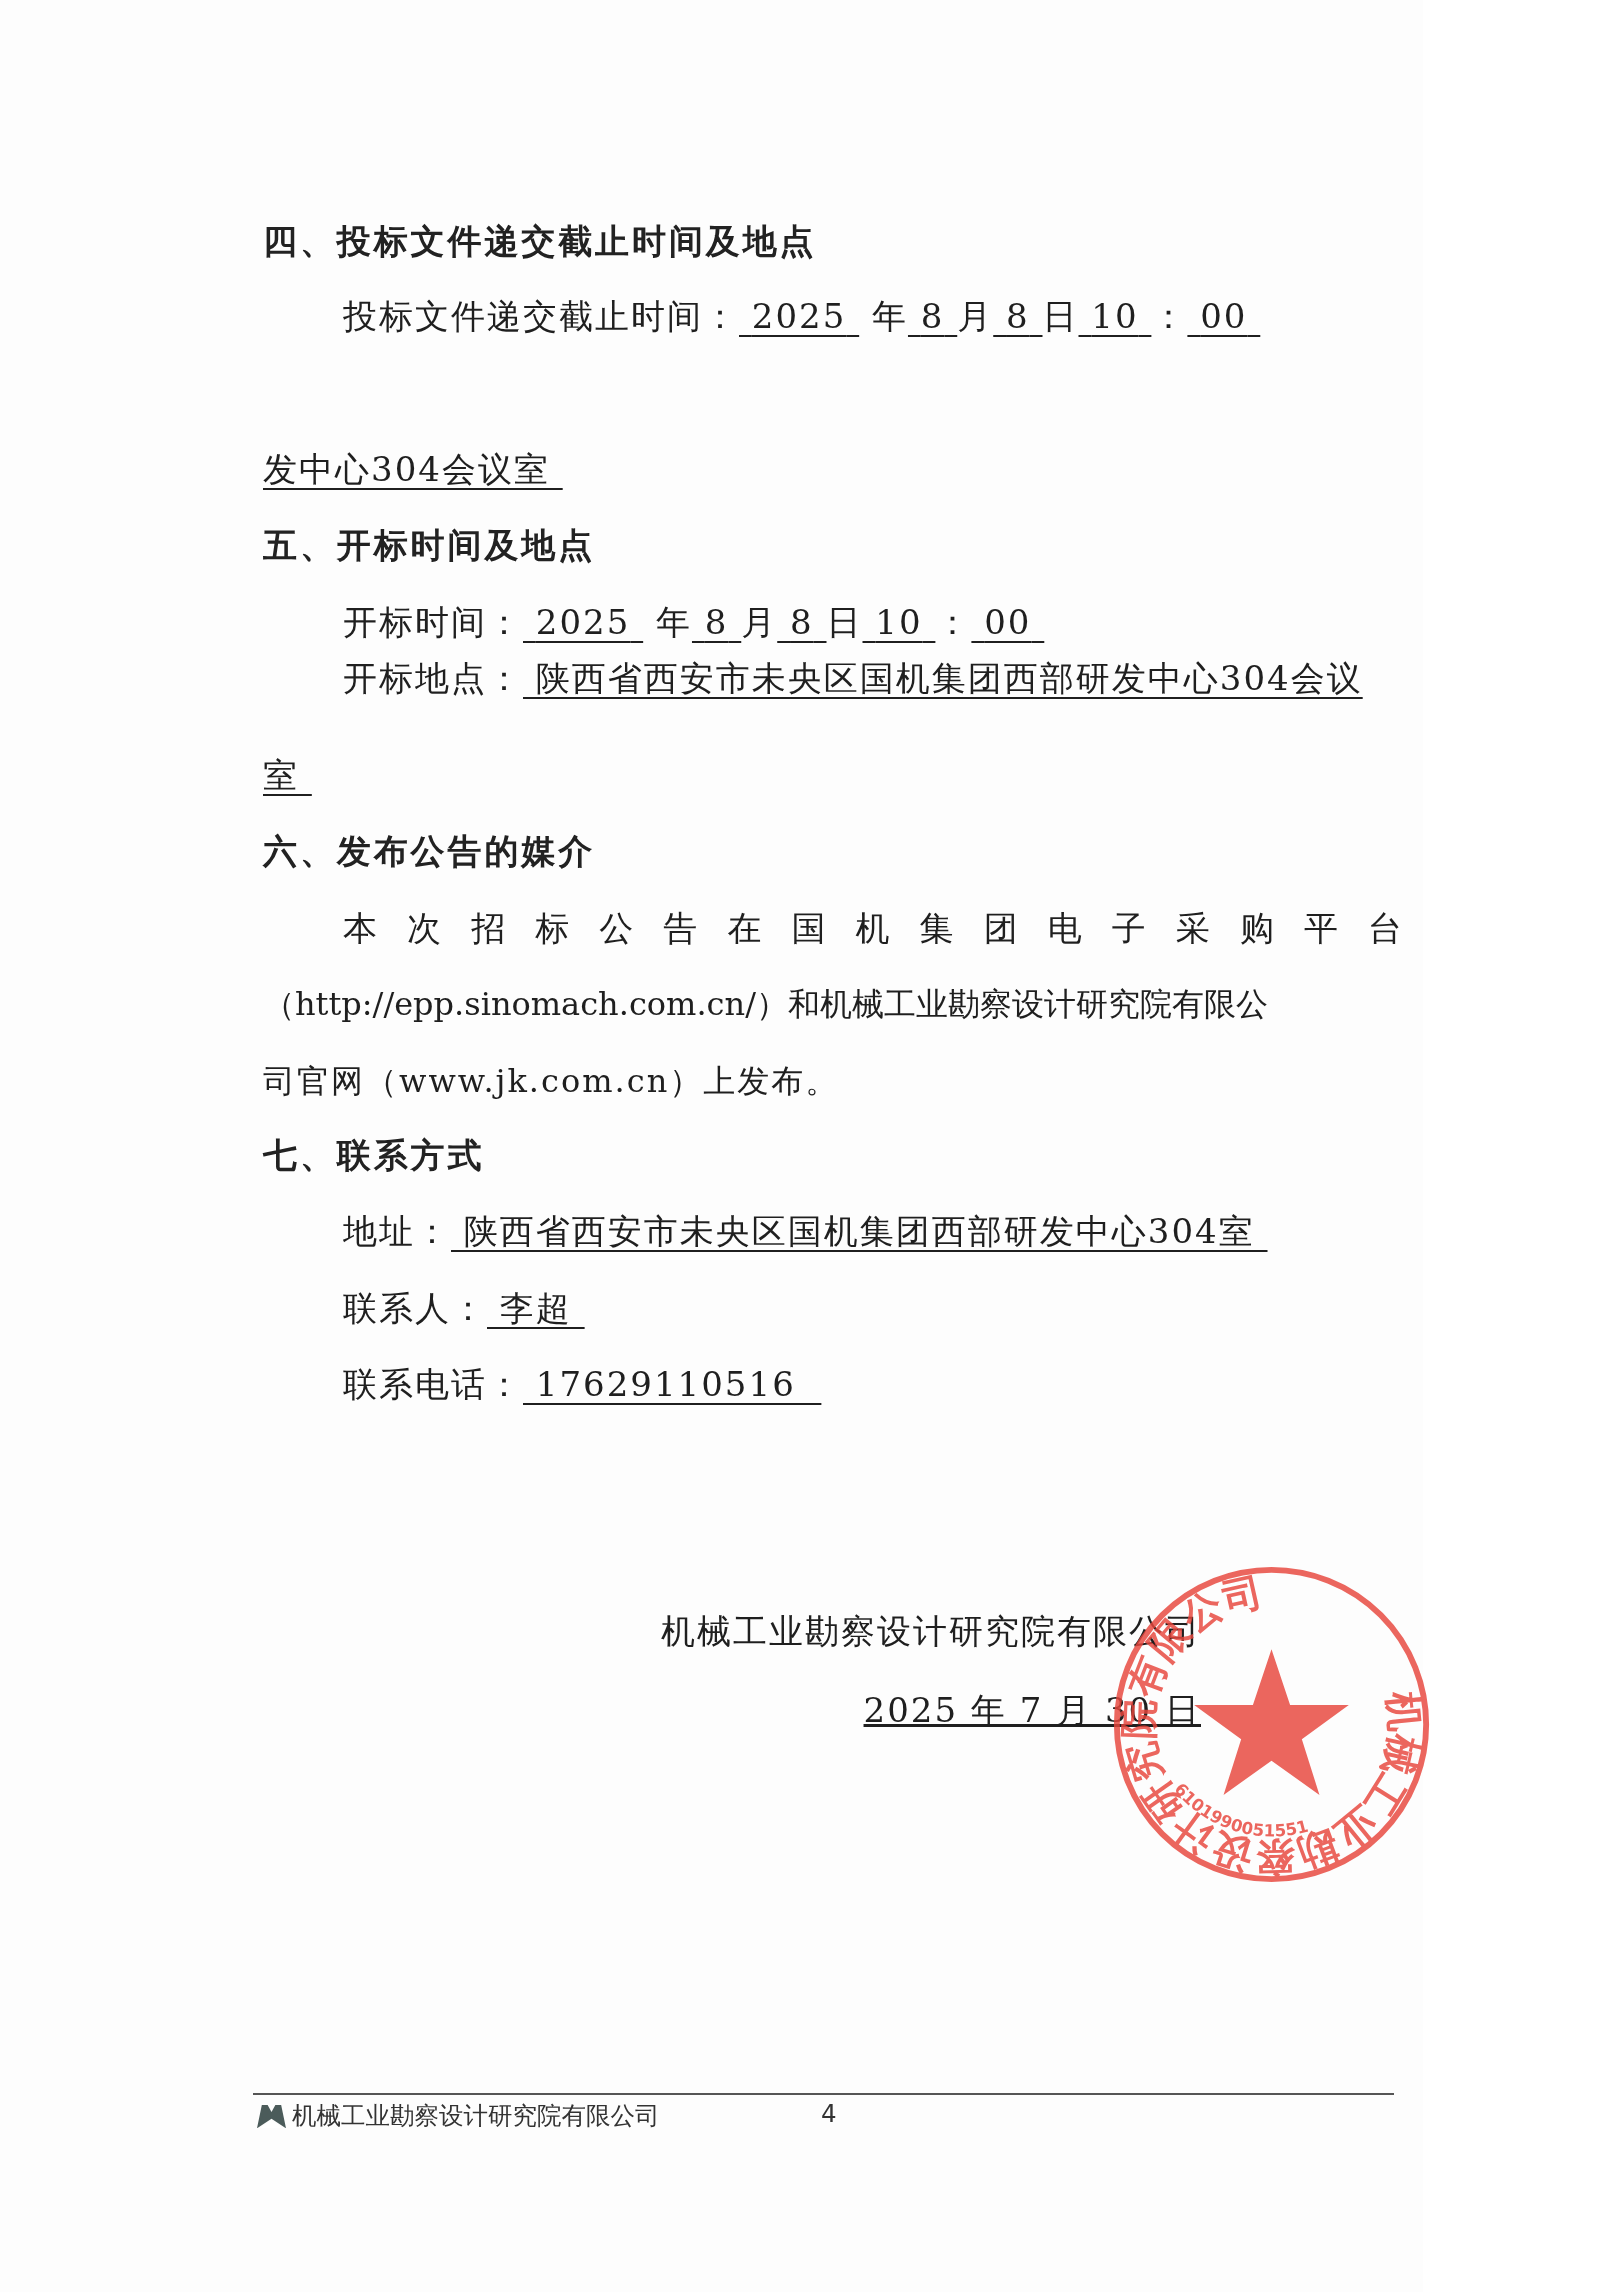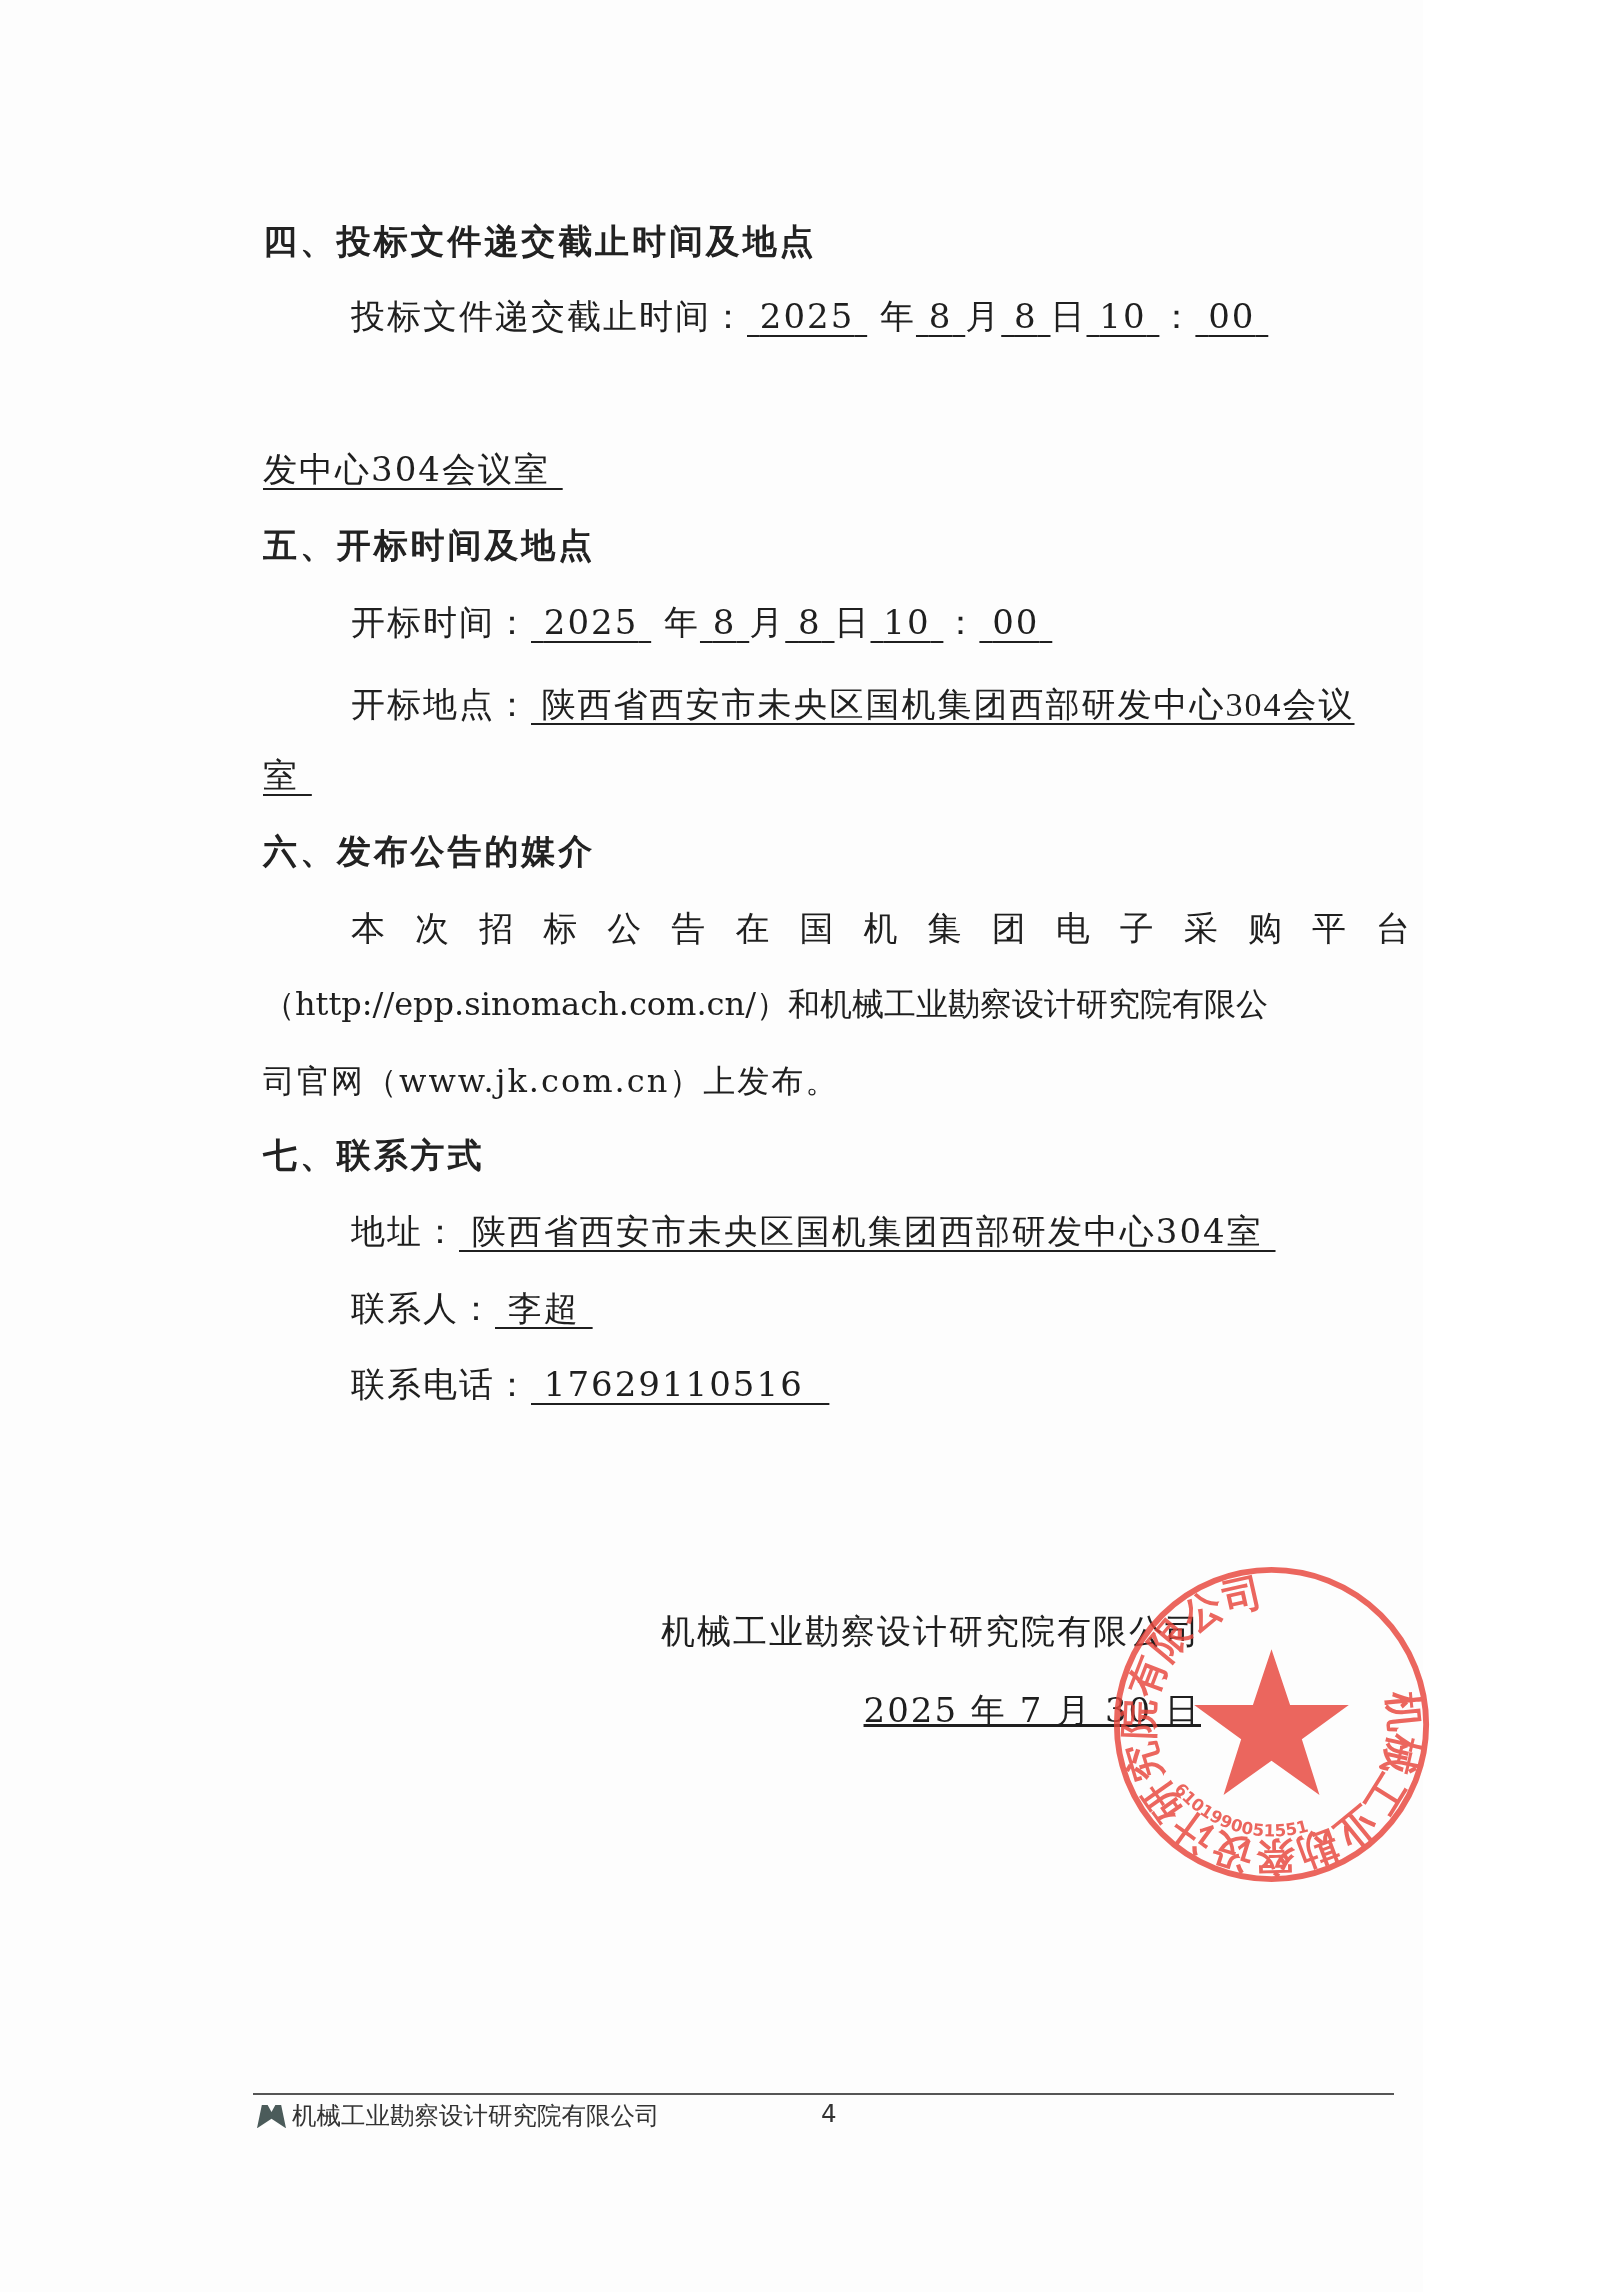--- a/index.html
+++ b/index.html
@@ -2,21 +2,21 @@
 <html><head>
 <meta charset="utf-8">
 <style>
   html, body { margin:0; padding:0; background:#ffffff; }
   body { width:1621px; height:2293px; position:relative; overflow:hidden;
          font-family:"DejaVu Serif", "Liberation Serif", serif; color:#1f1f1f; }
   .page { position:absolute; left:0; top:0; width:1423px; height:2293px; background:#fdfdfd; }
   .line { position:absolute; left:263px; width:1139px; font-size:34px; line-height:43px;
           white-space:nowrap; letter-spacing:2px; }
   .heading { font-family:"DejaVu Sans", "Liberation Sans", sans-serif; font-weight:bold; letter-spacing:2.9px; color:#222; }
-  .indent { left:343px; width:1059px;margin-left:8px; }
+  .indent { left:343px; width:1059px; }
   .u { text-decoration:underline; text-decoration-thickness:2px; text-underline-offset:6.9px; }
   .spread { display:flex; justify-content:space-between; letter-spacing:0; }
   .right { text-align:right; left:auto; right:222px; width:auto; }
   .stamp { position:absolute; left:1110px; top:1563px; width:323px; height:323px; opacity:0.82; }
   .footer-rule { position:absolute; left:253px; top:2093px; width:1141px; height:2px; background:#555; }
   .footer { position:absolute; top:2098px; left:257px; height:35px; display:flex; align-items:center;
             font-family:"DejaVu Sans", "Liberation Sans", sans-serif; font-size:24.5px; color:#333; }
   .footer-logo { width:29px; height:25.5px; margin-right:5.9px; }
   .page-num { position:absolute; left:821px; top:2099px; font-family:"DejaVu Sans","Liberation Sans",sans-serif; font-size:24.5px; color:#333; }
 </style>
@@ -32,21 +32,21 @@
   </div>
   <div class="line" style="top:448px;">
     <span class="u" style="white-space:pre;">发中心304会议室 </span>
   </div>
 
   <div class="line heading" style="top:524px;">五、开标时间及地点</div>
   <div class="line indent" style="top:601px;">
     <span>开标时间：</span><span class="u">&nbsp;<span>2025</span>&nbsp;</span>
     <span>年</span><span class="u">&nbsp;<span>8</span>&nbsp;</span><span>月</span><span class="u">&nbsp;<span>8</span>&nbsp;</span><span>日</span><span class="u">&nbsp;<span>10</span>&nbsp;</span><span>：</span><span class="u">&nbsp;<span>00</span>&nbsp;</span>
   </div>
-  <div class="line indent" style="top:683px;font-family:Liberation Serif, serif;">
+  <div class="line indent" style="top:657px;">
     <span>开标地点：</span><span class="u" style="white-space:pre;"> 陕西省西安市未央区国机集团西部研发中心304会议</span>
   </div>
   <div class="line" style="top:754px;">
     <span class="u" style="white-space:pre;">室 </span>
   </div>
 
   <div class="line heading" style="top:830px;">六、发布公告的媒介</div>
   <div class="line indent spread" style="top:907px;">
     <span>本</span>
       <span>次</span>

